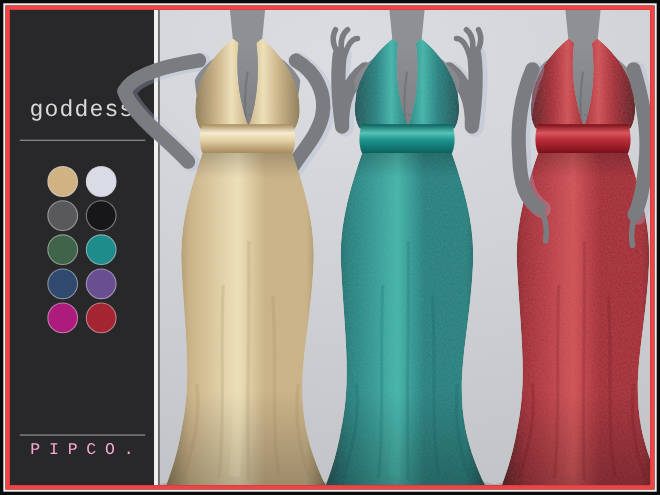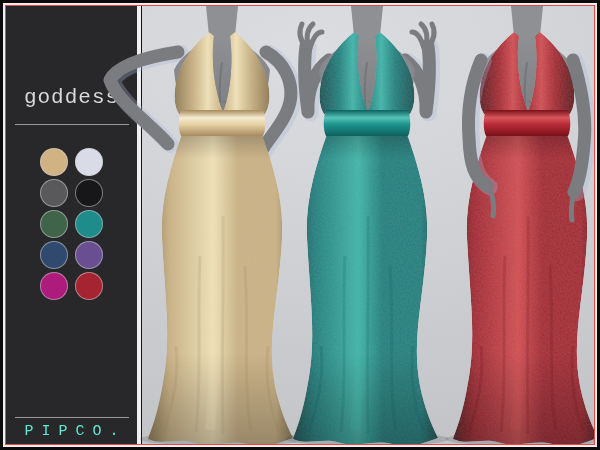--- a/index.html
+++ b/index.html
@@ -1,37 +1,37 @@
 <!DOCTYPE html>
 <html><head>
 <meta charset="utf-8">
 <style>
   html,body{margin:0;padding:0;background:#000;}
   .stage{position:relative;width:600px;height:450px;background:#0b0b0b;
          font-family:"Liberation Mono","DejaVu Sans Mono",monospace;overflow:hidden;}
   .frame-white{position:absolute;inset:3px;border:2px solid #f0f0f0;}
-  .frame-black{position:absolute;inset:0;border:1px solid #ef4444;overflow:hidden;font-family:Liberation Mono, monospace;}
+  .frame-black{position:absolute;inset:0;border:4px solid #ef4444;overflow:hidden;font-family:Liberation Mono, monospace;}
   .gallery{position:absolute;inset:0;z-index:1;
            background:radial-gradient(120% 95% at 52% 10%, #dcdde0 0%, #d1d2d5 45%, #c2c3c6 100%);}
   .sidebar{position:absolute;left:0;top:0;bottom:0;width:131px;background:#28282a;z-index:2;
            display:flex;flex-direction:column;align-items:center;}
   .divider{position:absolute;left:131px;top:0;bottom:0;width:4px;background:#f0f0f0;
            border-right:1px solid #151515;z-index:3;box-sizing:content-box;}
   #figures{position:absolute;inset:0;z-index:4;pointer-events:none;}
   .figure{position:absolute;top:0;}
   .title{margin:78px 0 0;font-size:21px;font-weight:normal;line-height:27px;
          letter-spacing:1px;color:#d9d9d9;text-align:center;}
   .title span{display:block;}
   .rule{width:114px;height:1px;background:#9a9a9a;}
   .rule-top{margin-top:13px;}
   .swatch-grid{margin-top:23px;display:grid;grid-template-columns:28px 28px;gap:3px 7px;}
   .swatch{width:28px;height:28px;border-radius:50%;box-sizing:border-box;
           border:1.5px solid rgba(205,205,205,0.55);}
   .spacer{flex:1;}
-  .brand{margin:5px 0 4px;padding-left:8px;font-size:15px;letter-spacing:8px;color:#5eead4;white-space:nowrap;}
+  .brand{margin:5px 0 23px;padding-left:8px;font-size:15px;letter-spacing:8px;color:#f9a8d4;white-space:nowrap;}
 </style>
 </head>
 <body>
 
 <div class="stage">
   <div class="frame-white">
     <div class="frame-black">
 
       <div class="gallery"></div>
 

